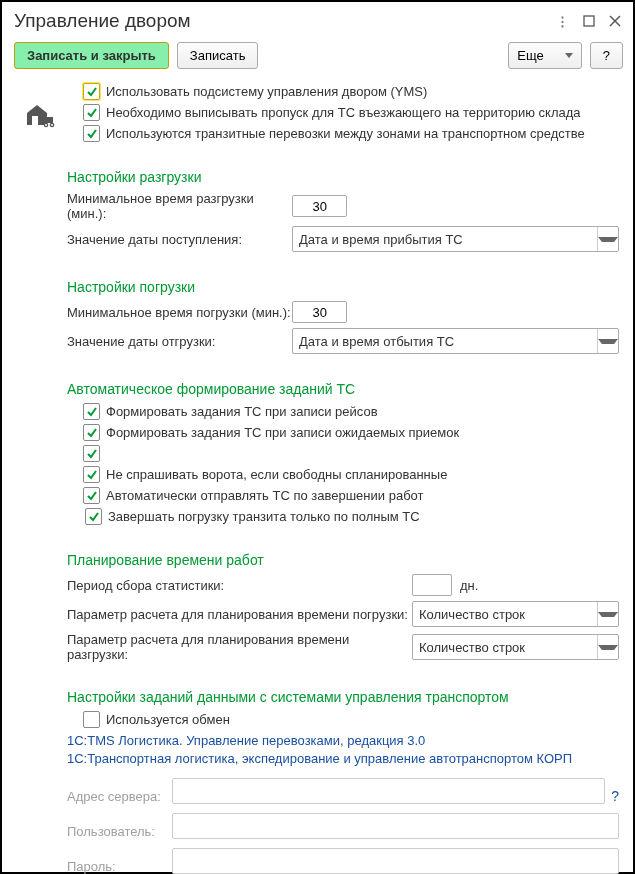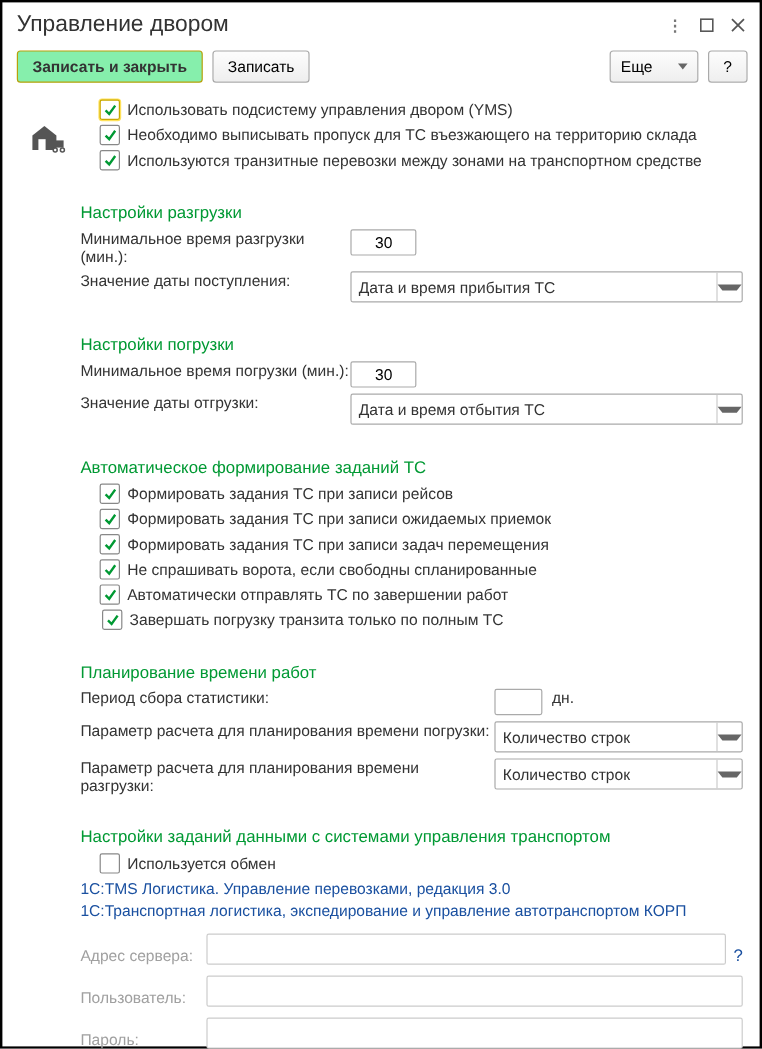--- a/index.html
+++ b/index.html
@@ -14,21 +14,21 @@
   .spacer{flex:1}
   .content{display:flex;align-items:flex-start;padding:0 10px 10px 10px}
   .iconcol{width:55px;flex:0 0 55px;display:flex;justify-content:center;padding-top:22px}
   .form{flex:1;padding-right:4px}
   .chkrow{display:flex;align-items:center;margin:4px 16px}
   .chkrow.indent{margin-left:18px}
   .chk{width:15px;height:15px;border:1px solid #888;border-radius:2px;margin-right:6px;display:inline-flex;align-items:center;justify-content:center;flex:0 0 15px;background:#fff}
   .chk.hl{border-color:#c9a800;box-shadow:0 0 0 1px #ffe159}
   .chk svg{display:block}
   .section{color:#009933;font-size:14px;margin:27px 0 6px 0}
-  .row{display:flex;margin:5px 0}
+  .row{display:flex;align-items:center;margin:5px 0}
   .row label{flex:0 0 225px}
   .input-num{width:55px;height:22px;border:1px solid #aaa;border-radius:2px;text-align:right;padding:0 19px;box-sizing:border-box;font-size:13px}
   .select{flex:1;height:24px;border:1px solid #aaa;border-radius:2px;display:flex;align-items:center;background:#fff}
   .select span{flex:1;padding:0 6px;overflow:hidden;white-space:nowrap}
   .select .arrow{width:20px;border-left:1px solid #ccc;display:flex;align-items:center;justify-content:center;height:100%}
   .row.long label{flex:0 0 345px}
   .link{color:#1a50a0;text-decoration:none;cursor:pointer;display:block;line-height:1.4}
   .conn-row{display:flex;align-items:flex-end;margin:9px 0}
   .conn-row label{flex:0 0 105px;color:#a0a0a0}
   .conn-input{flex:1;height:22px;border:1px solid #ccc;border-radius:2px;background:#fff}
@@ -156,21 +156,20 @@
             </svg>
           </span>
         <span>Формировать задания ТС при записи ожидаемых приемок</span>
       </div>
       <div class="chkrow">
         <span class="chk">
             <svg width="12" height="12">
               <polyline points="2,6 5,9 10,2" fill="none" stroke="#009933" stroke-width="2"></polyline>
             </svg>
           </span>
-        <span>Формировать задания ТС при записи задач перемещения</span>
       </div>
       <div class="chkrow">
         <span class="chk">
             <svg width="12" height="12">
               <polyline points="2,6 5,9 10,2" fill="none" stroke="#009933" stroke-width="2"></polyline>
             </svg>
           </span>
         <span>Не спрашивать ворота, если свободны спланированные</span>
       </div>
       <div class="chkrow">

